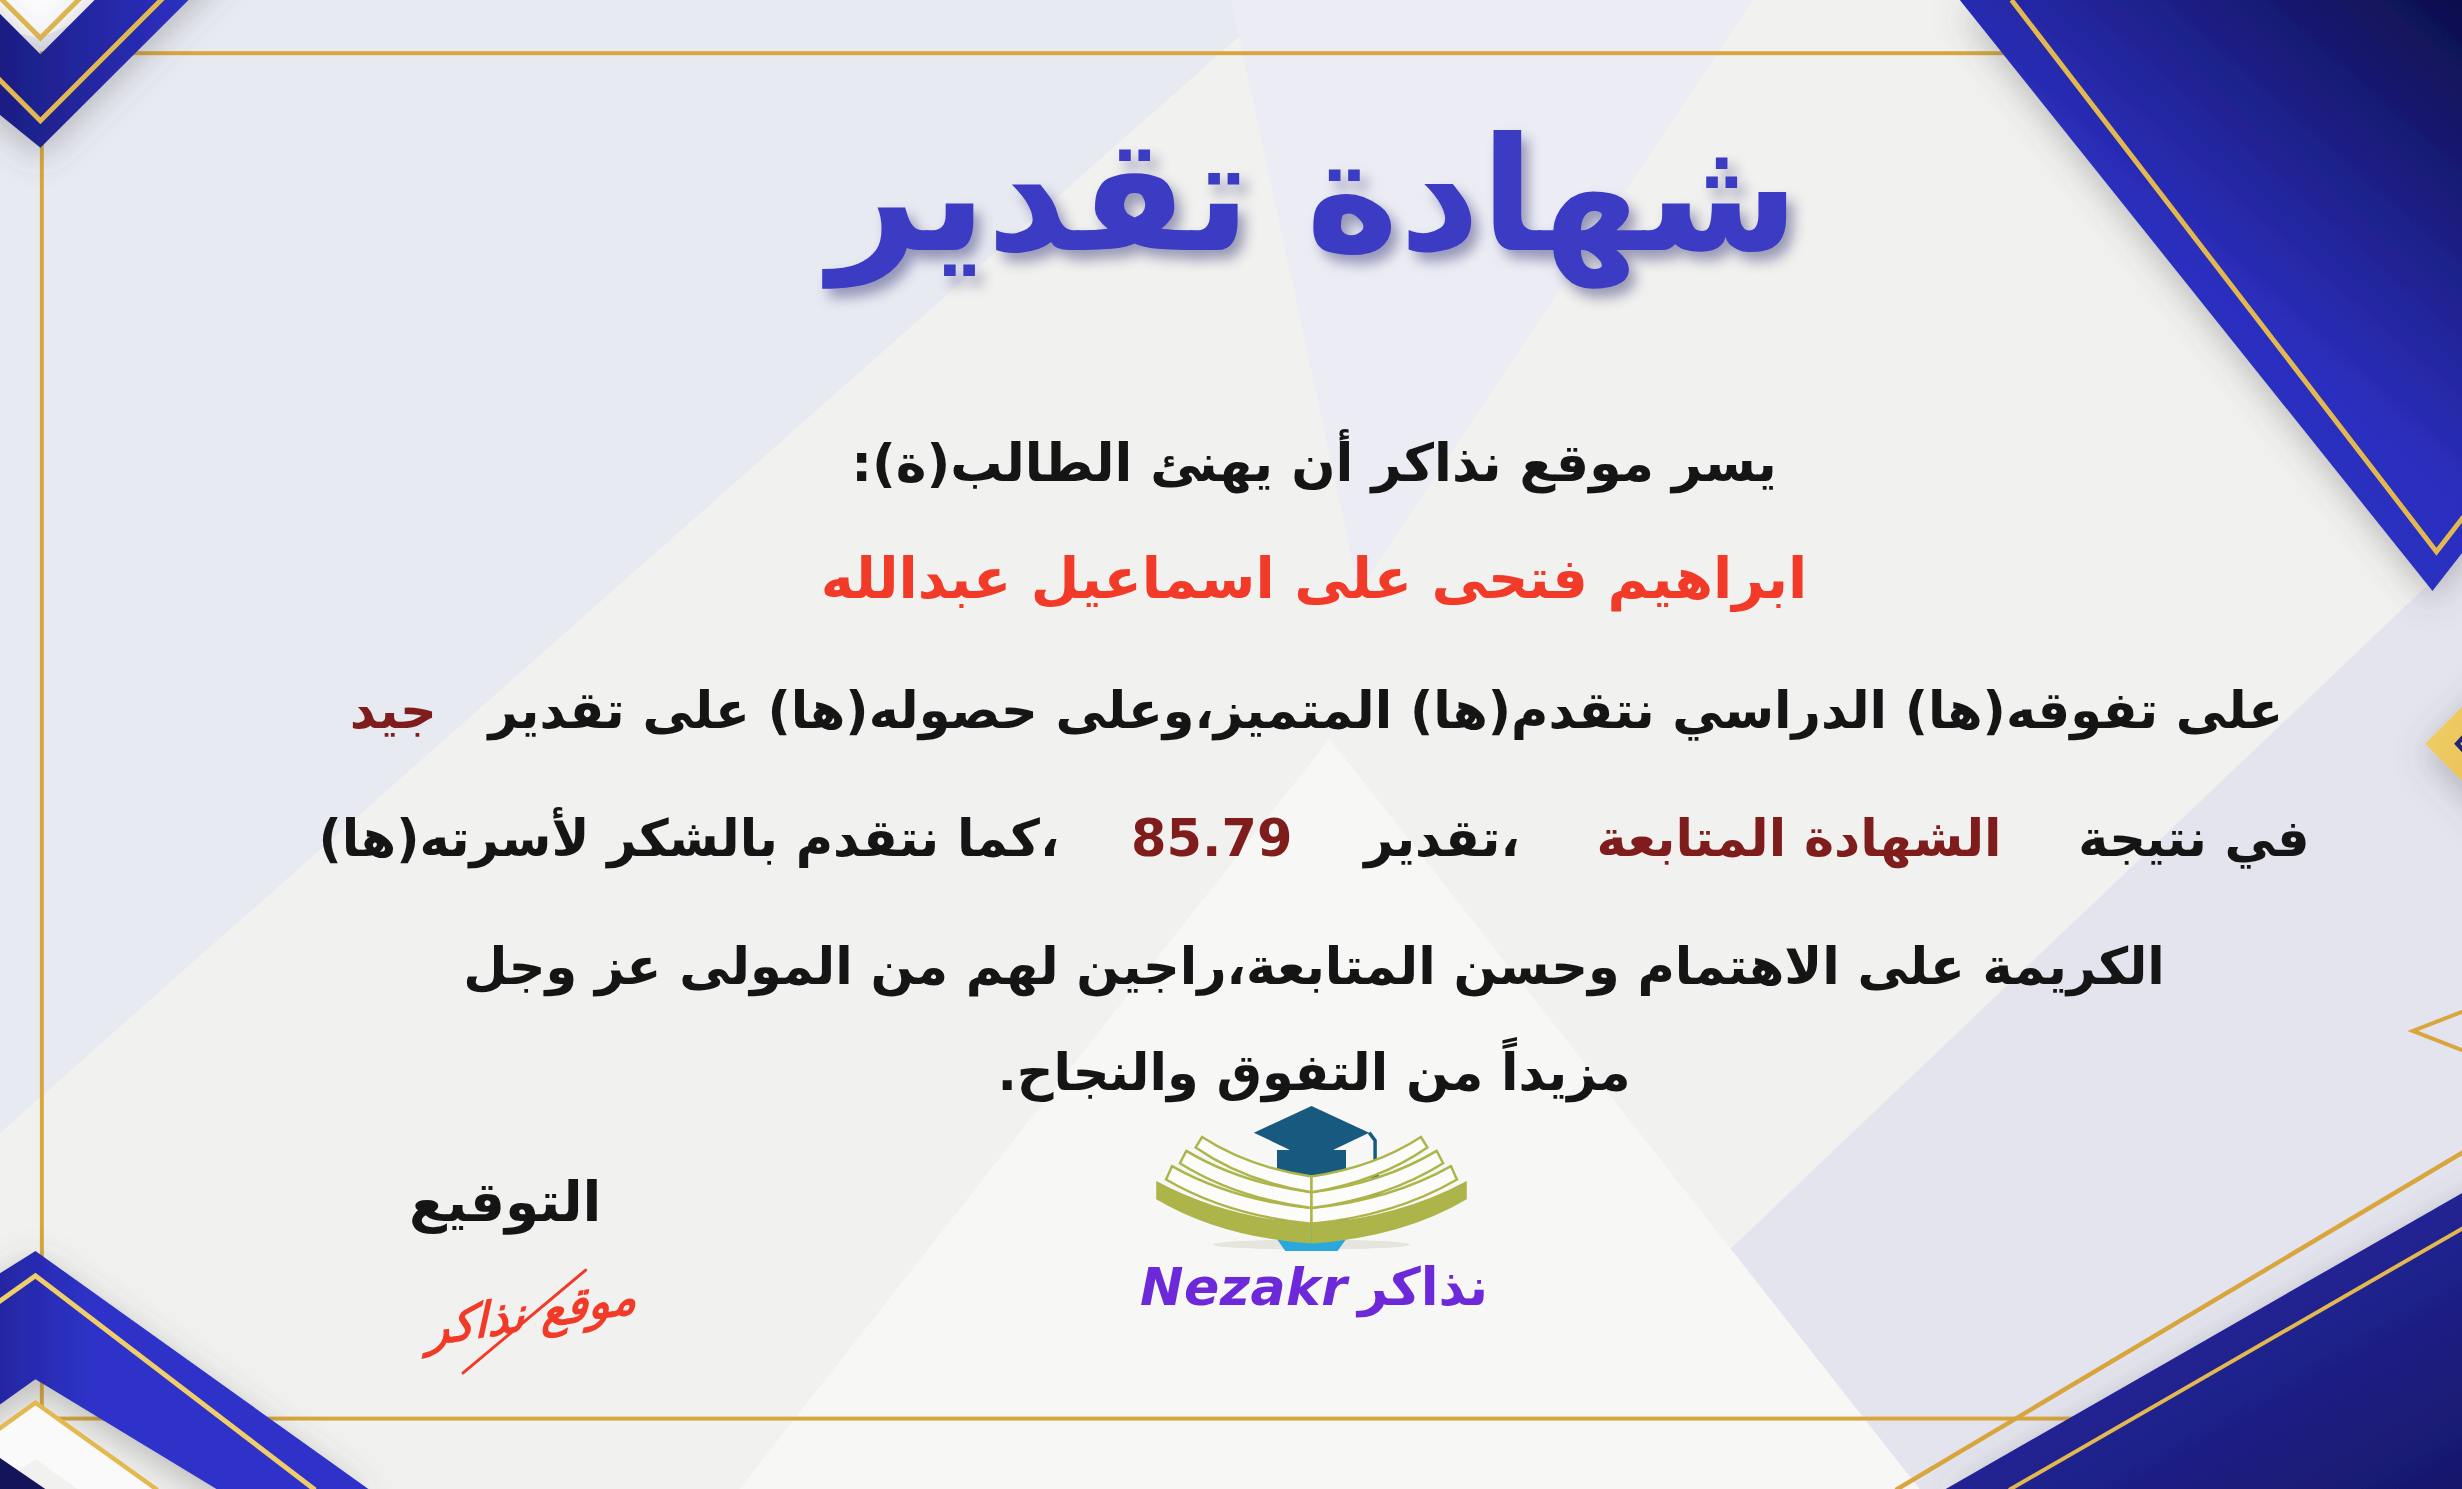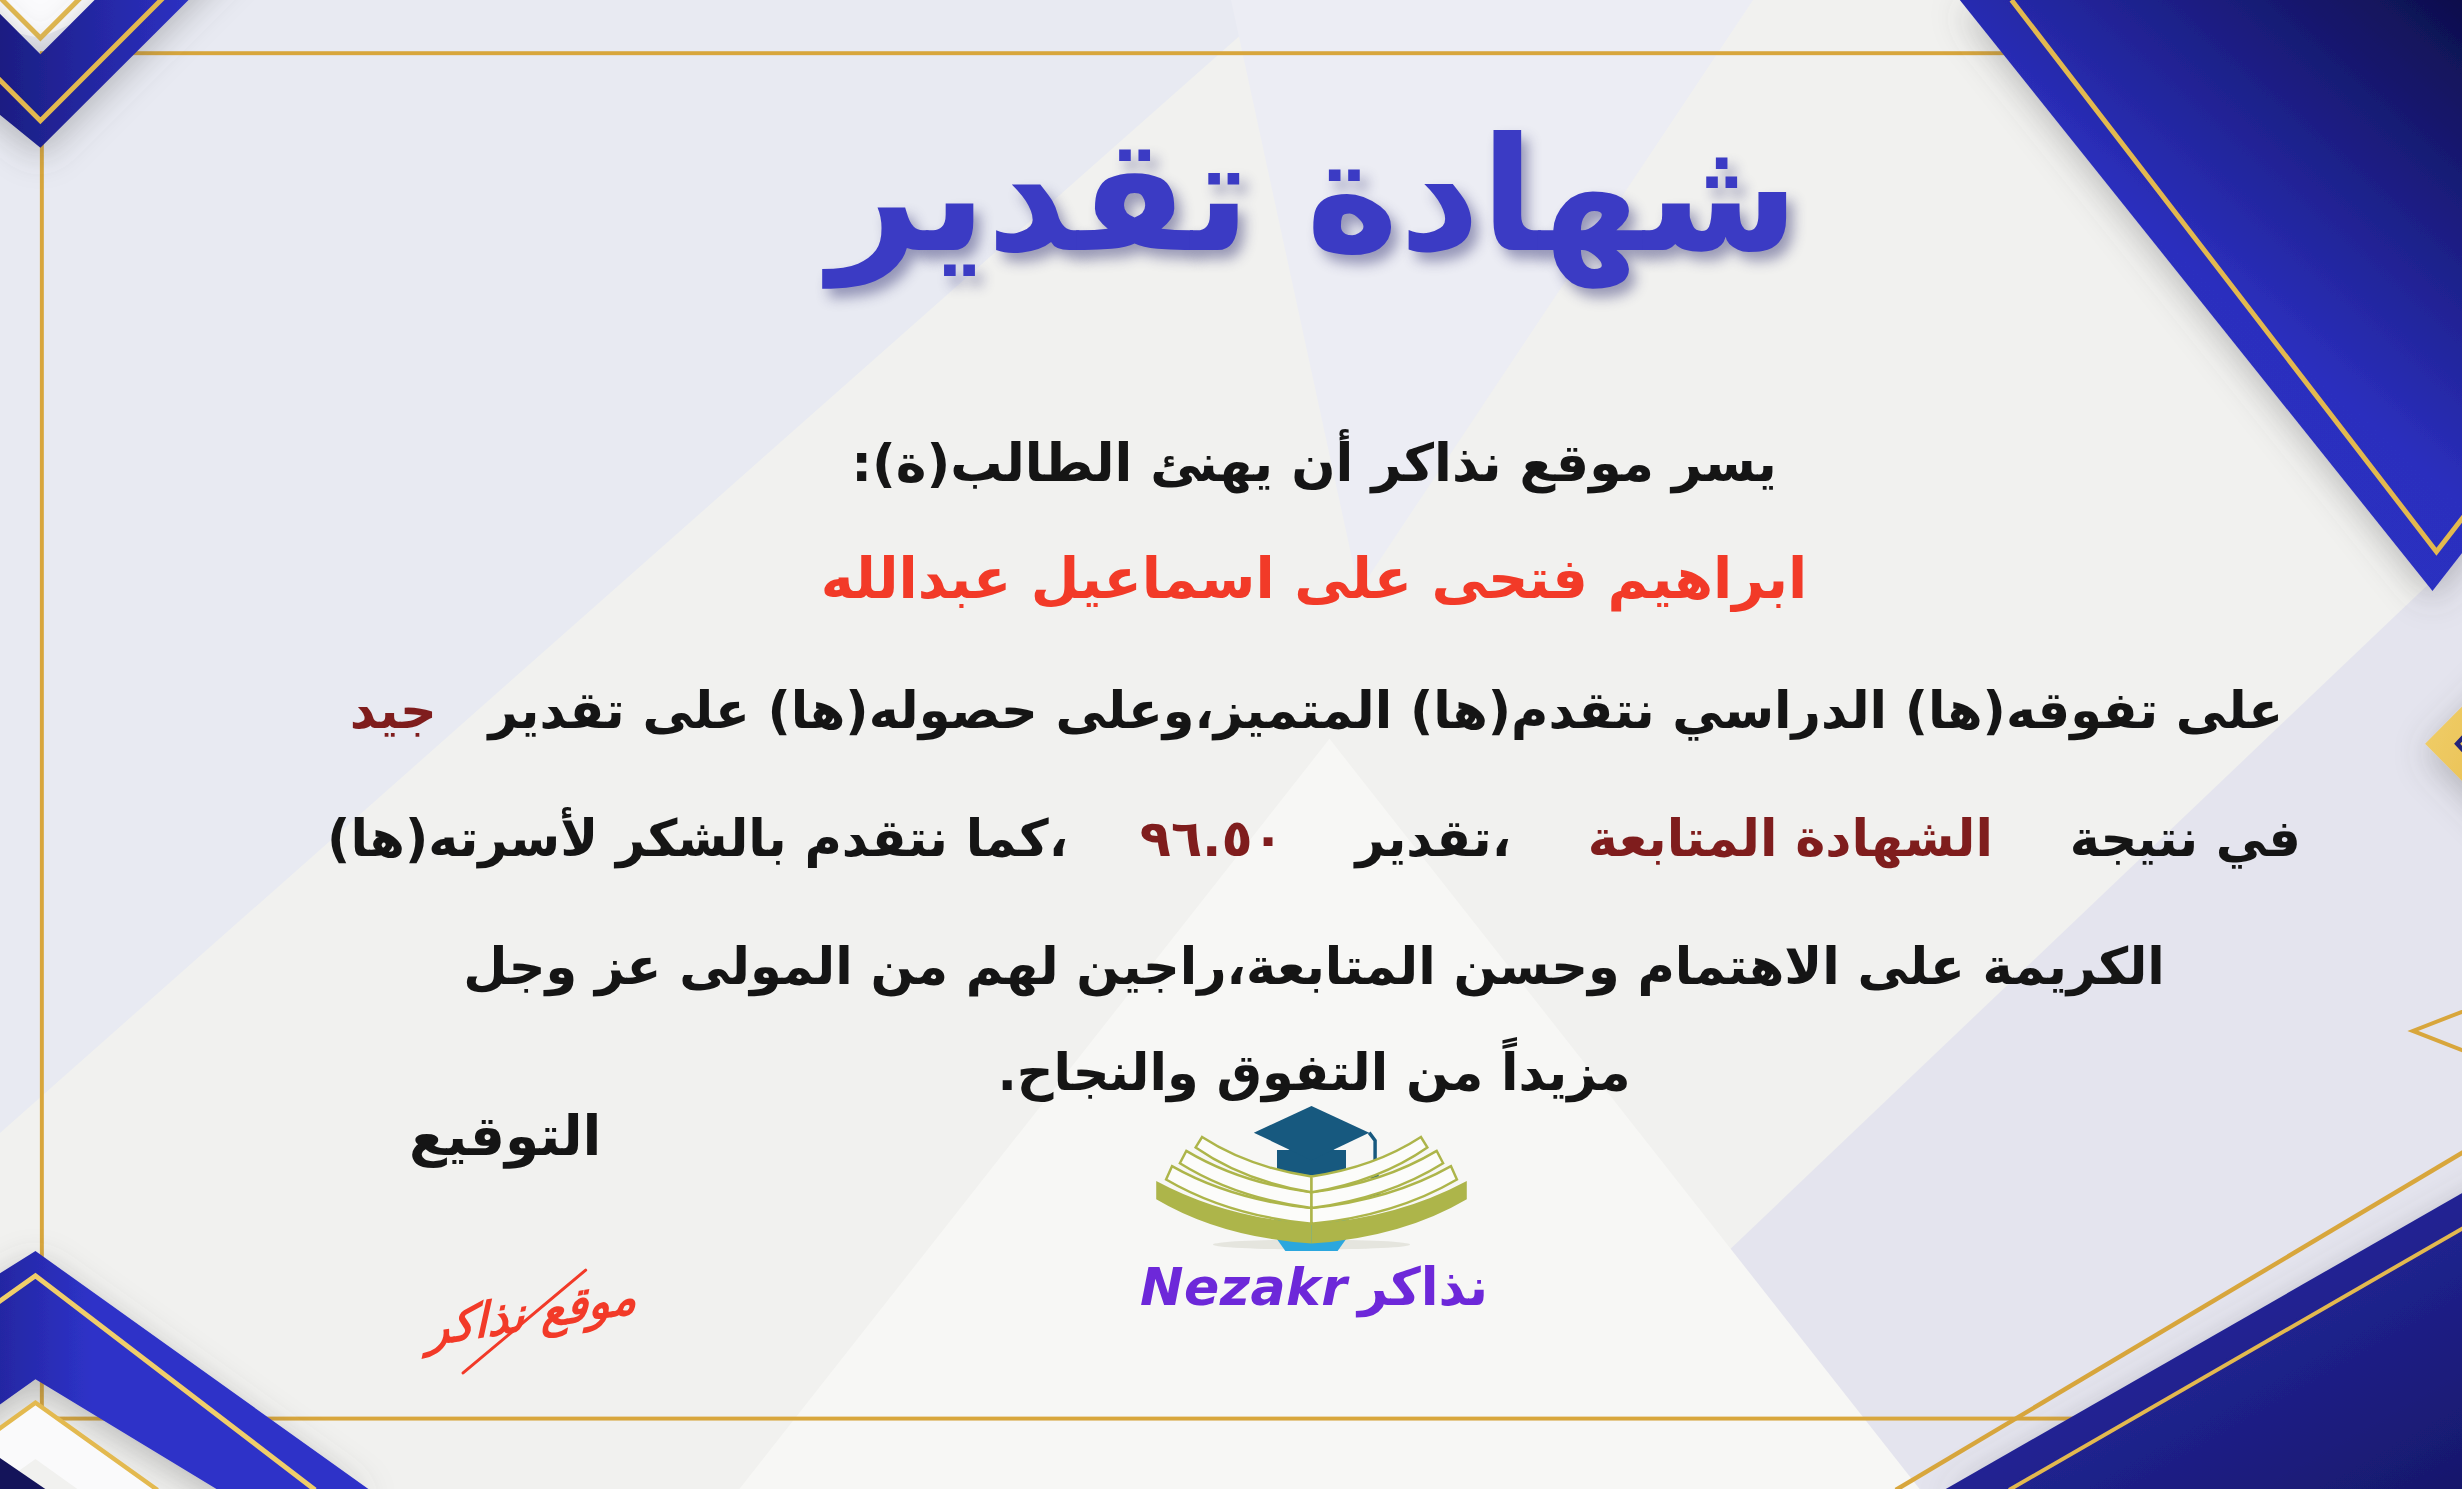--- a/index.html
+++ b/index.html
@@ -18,21 +18,21 @@
   }
   .intro{top:433px;font-size:52px;font-weight:bold;direction:rtl;}
   .student{top:546px;font-size:56px;font-weight:bold;color:#F23A28;direction:rtl;}
   .bodyline{
     top:0;left:6%;width:88%;text-align:center;direction:rtl;
     font-size:51px;font-weight:bold;line-height:1.25;
   }
   .l1{top:679px;} .l2{top:807px;} .l3{top:935px;} .l4{top:1041px;}
   .red{color:#7f1d1d;}
   .gap1{margin:0 34px 0 4.9px;} .gap2{margin:0 59px;} .gap3{margin:0 54px;}
-  .sign-label{left:409px;top:1104px;font-size:55px;font-weight:bold;}
+  .sign-label{left:409px;top:1170px;font-size:55px;font-weight:bold;}
   .sign-script{
     left:374px;top:1285px;width:315px;text-align:center;
     font-size:47px;font-weight:bold;font-style:italic;color:#F23A28;
     transform:rotate(-9deg) skewX(-8deg);
   }
   .sign-flourish{
     position:absolute;z-index:5;left:443px;top:1320px;width:163px;height:3.4px;
     background:#F23A28;border-radius:2px;transform:rotate(-40deg);
   }
   .logo{position:absolute;z-index:5;left:50%;top:1103px;width:424px;margin-left:-212px;}
@@ -124,21 +124,21 @@
 
   <div class="txt bodyline l1">
     <span>على تفوقه(ها) الدراسي نتقدم(ها) المتميز،وعلى حصوله(ها) على تقدير</span>
     <span class="red gap1">جيد</span>
   </div>
 
   <div class="txt bodyline l2">
     <span>في نتيجة</span>
     <span class="red gap2">الشهادة المتابعة</span>
     <span>،تقدير</span>
-    <span class="red gap3">٩٦.٥٠</span>
+    <span class="red gap3">85.79</span>
     <span>،كما نتقدم بالشكر لأسرته(ها)</span>
   </div>
 
   <div class="txt bodyline l3">الكريمة على الاهتمام وحسن المتابعة،راجين لهم من المولى عز وجل</div>
 
   <div class="txt bodyline l4">مزيداً من التفوق والنجاح.</div>
 
   <div class="txt sign-label">التوقيع</div>
   <div class="txt sign-script">موقع نذاكر</div>
   <div class="sign-flourish"></div>

